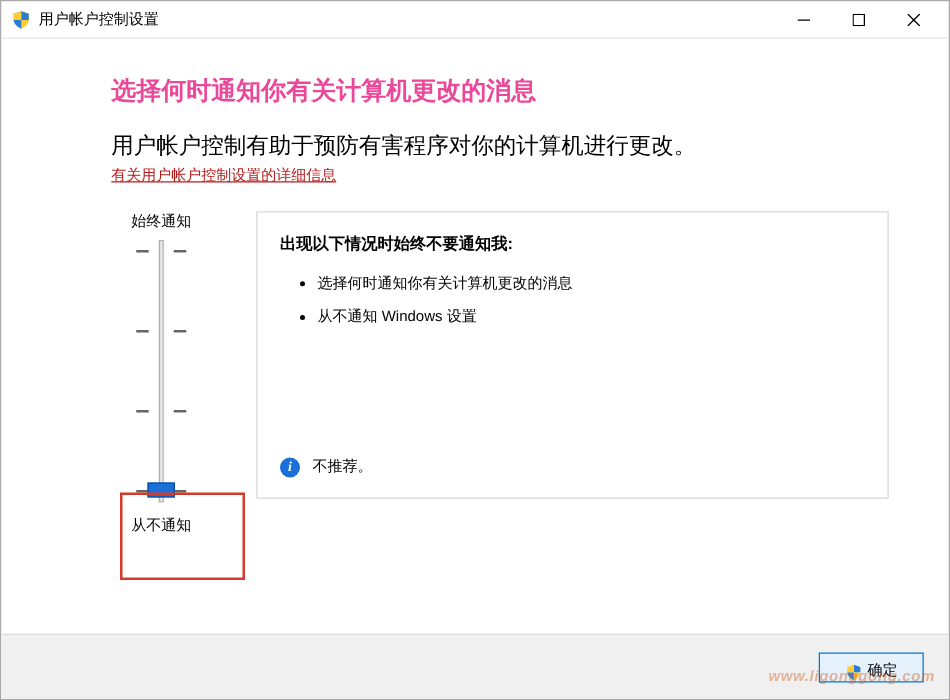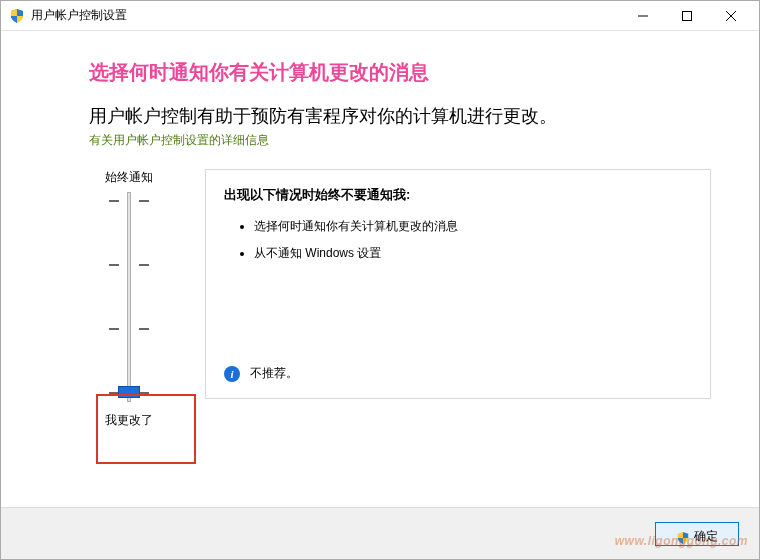--- a/index.html
+++ b/index.html
@@ -55,21 +55,22 @@
       font-size: 20px;
       font-weight: 700;
       margin-bottom: 18px;
     }
     .subtext {
       font-size: 18px;
       color: #000;
       margin-bottom: 4px;
     }
     .help-link {
-      color: #4d7c0f;
+      color: #b91c1c;
+      text-decoration: underline;
       font-size: 12px;
       cursor: pointer;
     }
     .body-row {
       display: flex;
       margin-top: 20px;
       align-items: flex-start;
     }
     .slider-col {
       width: 80px;
@@ -242,21 +243,21 @@
       <div class="slider-col">
         <div class="slider-top-label">始终通知</div>
         <div class="slider-wrap">
           <div class="slider-track"></div>
           <div class="tick tick1"></div>
           <div class="tick tick2"></div>
           <div class="tick tick3"></div>
           <div class="tick tick4"></div>
           <div class="thumb"></div>
         </div>
-        <div class="slider-bottom-label">我更改了</div>
+        <div class="slider-bottom-label">从不通知</div>
       </div>
 
       <div class="info-panel">
         <div class="panel-title">出现以下情况时始终不要通知我:</div>
         <ul class="panel-list">
           <li>选择何时通知你有关计算机更改的消息</li>
           <li>从不通知 Windows 设置</li>
         </ul>
         <div class="panel-note">
           <span class="info-icon">i</span>

